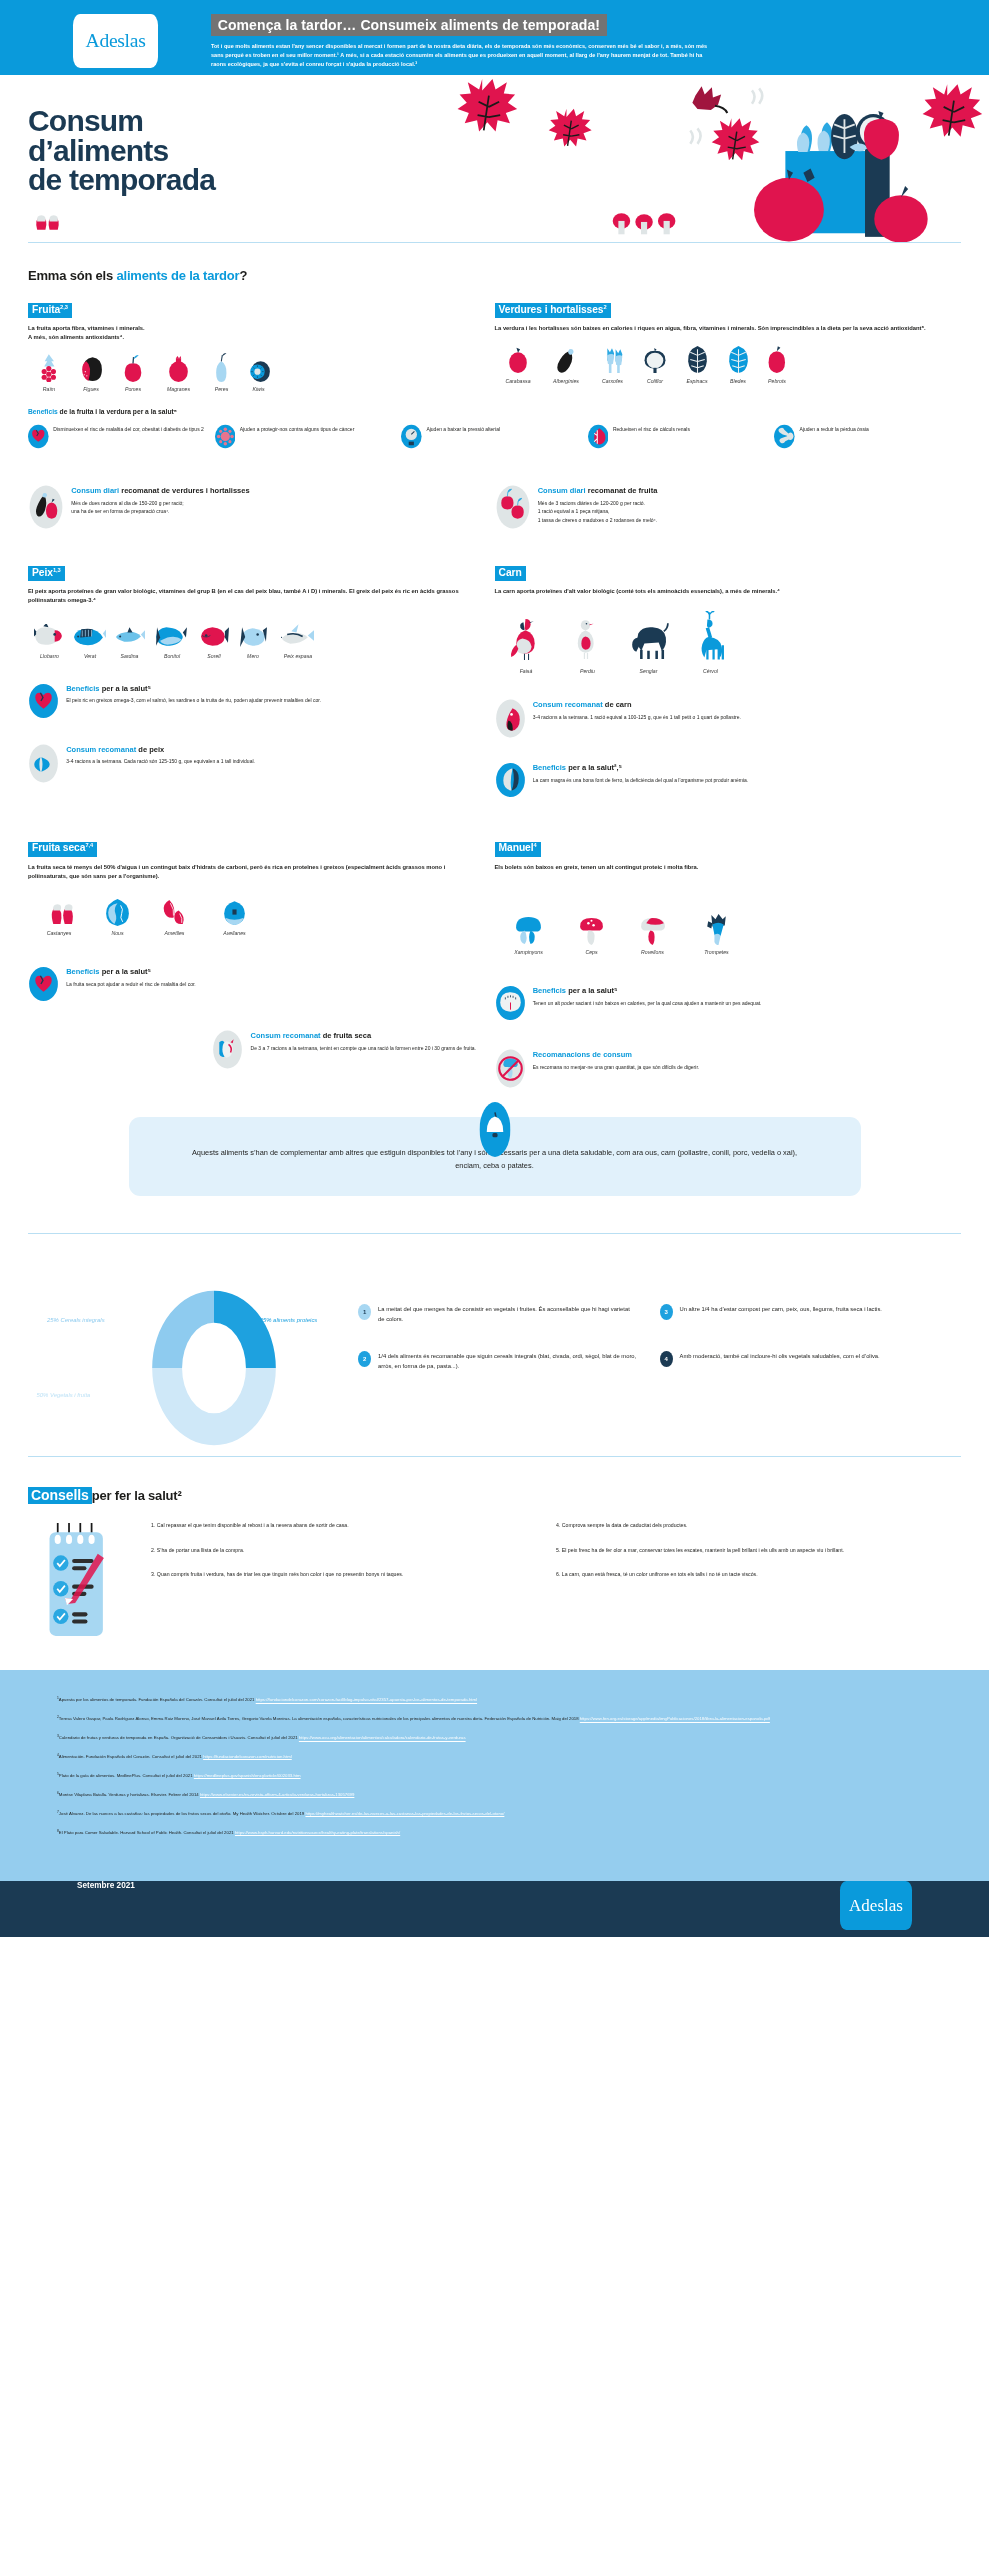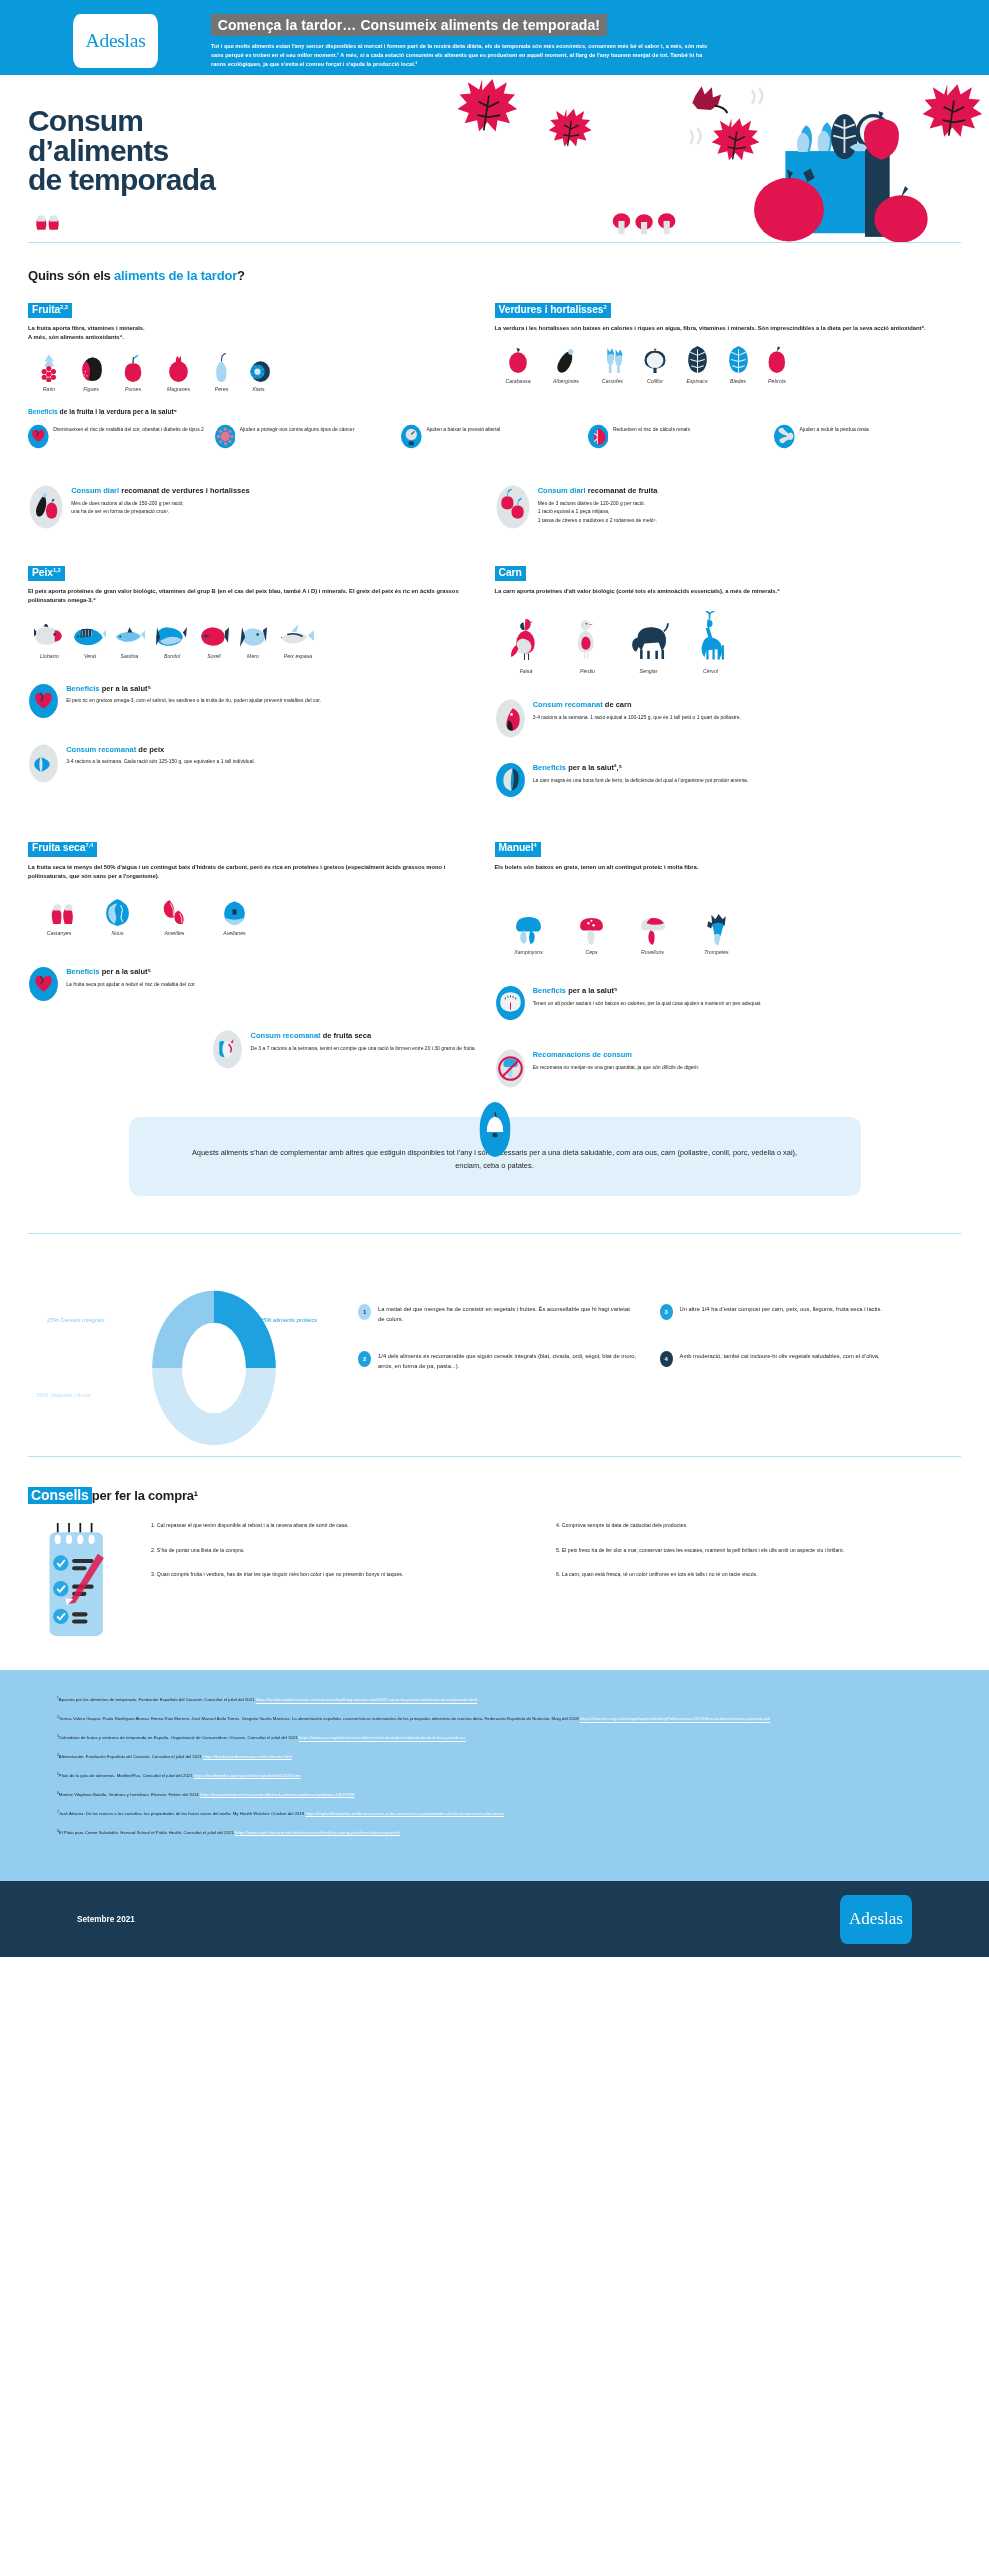--- a/index.html
+++ b/index.html
@@ -137,21 +137,21 @@
 
   
   .refs { background:#95cdee; padding:26px 57px 34px 57px; margin-top:31px; }
   .ref {
     font-size:4.3px; line-height:1.55; color:#1d1d1b; margin-bottom:10.8px;
   }
   .ref sup { font-size:3.3px; }
   .ref .lnk { color:#ffffff; text-decoration:underline; word-break:break-all; }
 
   .footbar {
-    background:#1b3a53; height:76px; display:flex; align-items:center;
+    background:#1b3a53; height:56px; display:flex; 
     justify-content:space-between; padding:0 77px;
   }
   .footdate { color:#fff; font-size:8.2px; font-weight:bold; }
   .footlogo {
     width:72px; height:49px; background:#0a9adb; border-radius:6.2px/9.3px;
     display:flex; align-items:center; justify-content:center;
   }
   .footlogo span { color:#fff; font-family:"Liberation Serif", serif; font-size:17px; }
 
   svg { display:block; }
@@ -254,21 +254,21 @@
       <path d="M12 18 q-2 -12 8 -12 q10 0 8 12z" fill="#dfe5e6"></path>
       <path d="M36 34 q-6 -22 8 -26 q14 4 8 26z" fill="#e0144e"></path>
       <path d="M36 18 q-2 -12 8 -12 q10 0 8 12z" fill="#dfe5e6"></path>
     </svg>
   </div>
 
   <div class="rule"></div>
 
   <div class="content" style="padding-top:25px;">
     <h2 class="section-q">
-      <span>Quins són els </span><span class="hl">aliments de la tardor</span><span>?</span>
+      <span>Emma són els </span><span class="hl">aliments de la tardor</span><span>?</span>
     </h2>
 
     <div class="two-col" style="margin-top:20.6px;">
 
       <div class="col">
         <div class="tag"><span>Fruita</span><sup>2,3</sup></div>
         <div class="lead" style="white-space:pre-line">La fruita aporta fibra, vitamines i minerals.
 A més, són aliments antioxidants⁴.</div>
         <div class="icon-row">
           <div class="icon-cell" style="width:42px">
@@ -943,21 +943,21 @@
           <div class="ntxt">Amb moderació, també cal incloure-hi olis vegetals saludables, com el d’oliva.</div>
         </div>
       </div>
     </div>
   </div>
 
   <div class="rule" style="margin-top:3.1px;"></div>
 
   <div class="content" style="padding-top:28px;">
     <div class="consells-head">
-      <span class="tag" style="font-size:14px; padding:1px 3.1px 2.1px 3.1px;">Consells</span><span style="font-size:13px;font-weight:bold;letter-spacing:-0.2px;">per fer la compra¹</span>
+      <span class="tag" style="font-size:14px; padding:1px 3.1px 2.1px 3.1px;">Consells</span><span style="font-size:13px;font-weight:bold;letter-spacing:-0.2px;">per fer la salut²</span>
     </div>
 
     <div class="consells-row">
       <div class="notepad">
         <svg width="88" height="118" viewBox="0 0 170 230">
           <g stroke="#1a1a1a" stroke-width="3.4">
             <path d="M26 4 v34 M48 4 v34 M70 4 v34 M92 4 v34"></path>
           </g>
           <rect x="10" y="22" width="104" height="202" rx="12" fill="#a7d7f2"></rect>
           <g fill="#fff">

